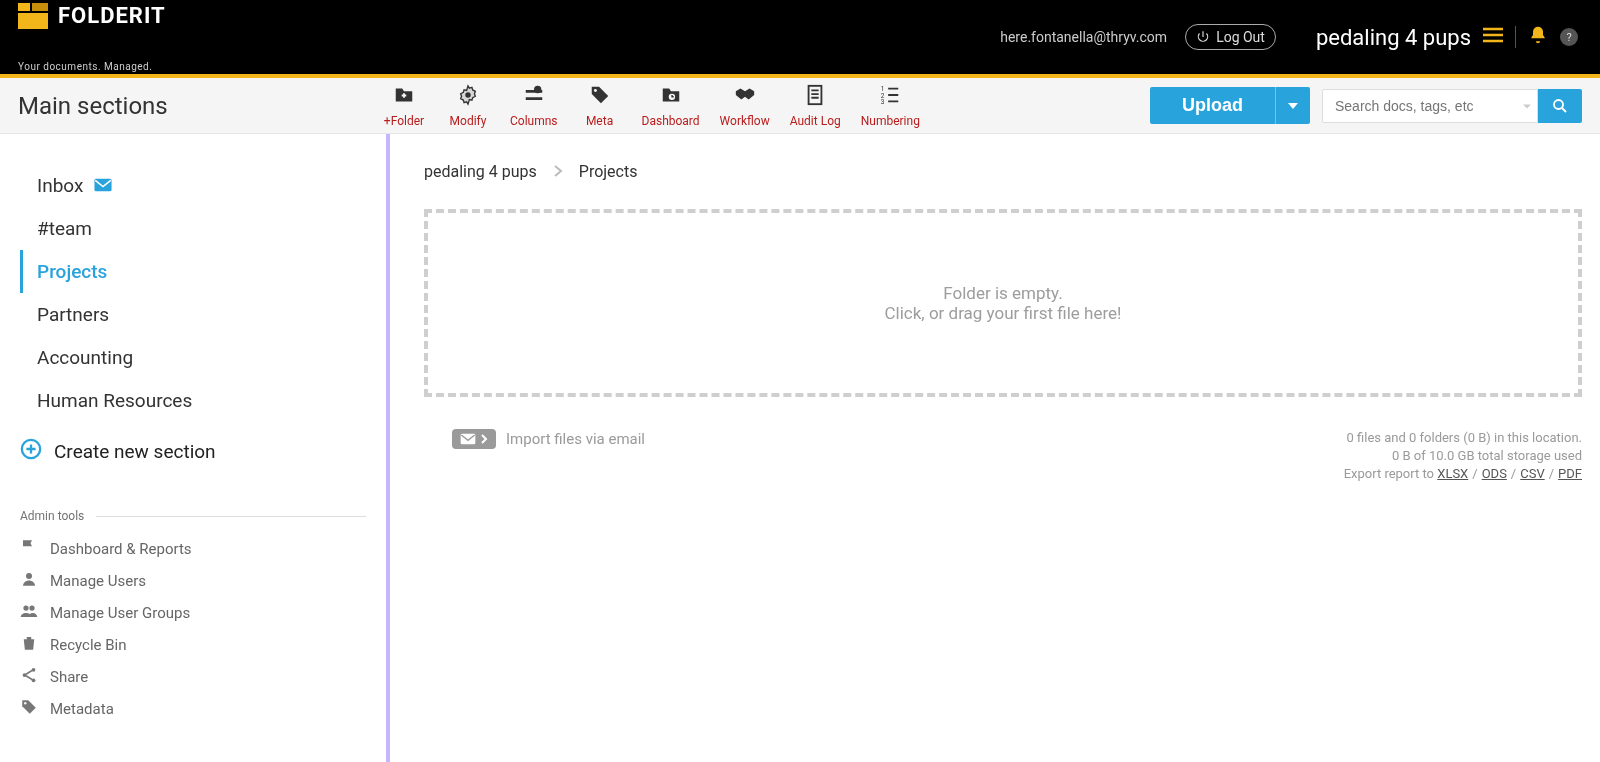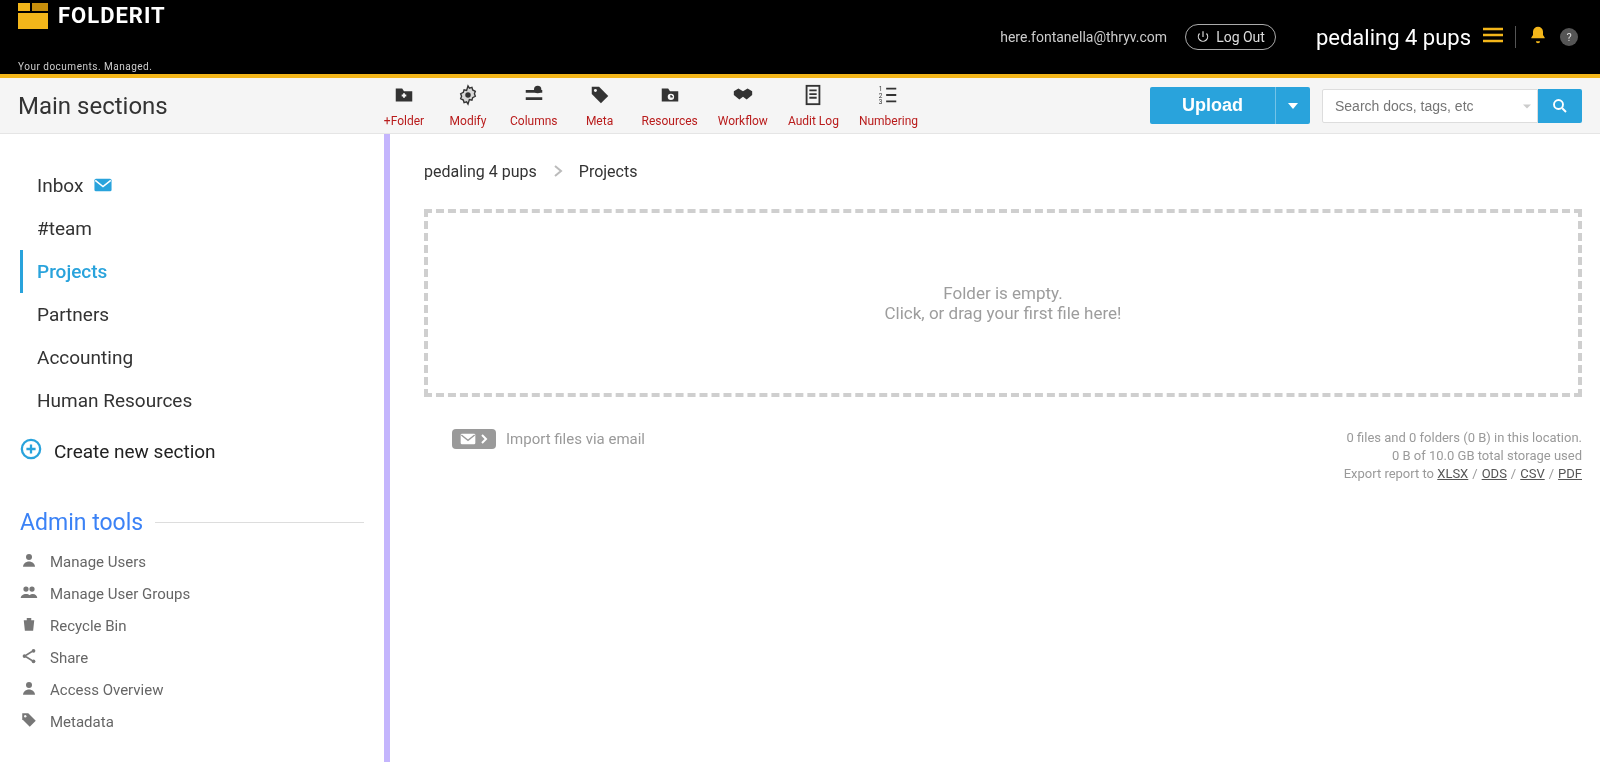--- a/index.html
+++ b/index.html
@@ -36,29 +36,29 @@
   .upload-btn { background:#29a3dc; color:#fff; font-size:18px; font-weight:600; padding:8px 32px; border:none; cursor:pointer; border-right:1px solid rgba(255,255,255,.35); border-radius:2px 0 0 2px; }
   .upload-caret { background:#29a3dc; color:#fff; border:none; width:34px; cursor:pointer; display:flex; align-items:center; justify-content:center; border-radius:0 2px 2px 0; }
   .search-wrap { display:flex; }
   .search-input { width:216px; height:34px; border:1px solid #ddd; border-radius:2px 0 0 2px; padding:0 22px 0 12px; font-size:14px; color:#555; outline:none; }
   .search-input-wrap { position:relative; }
   .search-dd { position:absolute; right:6px; top:50%; transform:translateY(-50%); color:#ccc; pointer-events:none; }
   .search-btn { width:44px; height:34px; background:#29a3dc; border:none; cursor:pointer; display:flex; align-items:center; justify-content:center; border-radius:0 2px 2px 0; }
 
   
   .main { display:flex; height:calc(762px - 74px - 4px - 56px); }
-  .sidebar { width:390px; border-right:6px solid #c4b5fd; padding:30px 20px 0 20px; overflow:hidden; }
+  .sidebar { width:390px; border-right:4px solid #c4b5fd; padding:30px 20px 0 20px; overflow:hidden; }
   .section-list { list-style:none; }
   .section-item { padding:10px 0 10px 14px; font-size:19px; color:#333; cursor:pointer; display:flex; align-items:center; gap:10px; border-left:3px solid transparent; }
   .section-item.active { color:#29a3dc; border-left-color:#29a3dc; font-weight:500; }
   .mail-icon-s { color:#29a3dc; }
   .create-new { display:flex; align-items:center; gap:12px; font-size:19px; color:#222; margin-top:16px; cursor:pointer; }
   .create-icon { color:#29a3dc; }
   .admin-head { display:flex; align-items:center; gap:12px; margin-top:44px; margin-bottom:10px; }
-  .admin-title { font-size:23px; color:#3b82f6; white-space:nowrap; }
+  .admin-title { font-size:12px; color:#737373; white-space:nowrap; }
   .admin-div { flex:1; height:1px; background:#ddd; }
   .admin-list { list-style:none; }
   .admin-item { display:flex; align-items:center; gap:12px; padding:5px 0; font-size:15px; color:#666; cursor:pointer; }
   .admin-item svg { width:18px; height:18px; color:#777; flex:0 0 18px; }
 
   .content { flex:1; padding:28px 18px 0 34px; position:relative; }
   .breadcrumb { display:flex; align-items:center; gap:16px; font-size:16px; color:#333; margin-bottom:28px; }
   .bc-link { color:#333; cursor:pointer; }
   .bc-sep { color:#bbb; }
   .dropzone { border:4px dashed #cfcfcf; height:188px; display:flex; flex-direction:column; align-items:center; justify-content:center; color:#9d9d9d; font-size:17px; cursor:pointer; }
@@ -144,21 +144,21 @@
             <circle cx="7" cy="7" r="1.6" fill="#f5f5f5"></circle>
           </svg></span>
         <span class="tool-label">Meta</span>
       </div>
       <div class="tool">
         <span><svg viewBox="0 0 24 24">
             <path fill="currentColor" d="M3 5h7l2 3h9v11H3z"></path>
             <circle cx="13" cy="14" r="3.5" fill="#f5f5f5"></circle>
             <path stroke="currentColor" stroke-width="1.2" d="M13 12v2h2"></path>
           </svg></span>
-        <span class="tool-label">Resources</span>
+        <span class="tool-label">Dashboard</span>
       </div>
       <div class="tool">
         <span><svg viewBox="0 0 24 24">
             <path fill="currentColor" d="M2 8l5-3 5 3 5-3 5 3v4l-6 5-4-3-4 3-6-5z"></path>
           </svg></span>
         <span class="tool-label">Workflow</span>
       </div>
       <div class="tool">
         <span><svg viewBox="0 0 24 24">
             <rect x="5" y="2" width="14" height="20" fill="none" stroke="currentColor" stroke-width="2"></rect>
@@ -238,20 +238,26 @@
       </span>
       <span>Create new section</span>
     </div>
     <div class="admin-head">
       <span class="admin-title">Admin tools</span>
       <span class="admin-div"></span>
     </div>
     <ul class="admin-list" id="admin-list">
         <li class="admin-item">
           <span><svg viewBox="0 0 24 24">
+              <path fill="currentColor" d="M4 3v18M4 3h12l-2 4 2 4H4"></path>
+            </svg></span>
+          <span>Dashboard &amp; Reports</span>
+        </li>
+        <li class="admin-item">
+          <span><svg viewBox="0 0 24 24">
               <circle cx="12" cy="8" r="4" fill="currentColor"></circle>
               <path fill="currentColor" d="M4 21c0-4 4-7 8-7s8 3 8 7z"></path>
             </svg></span>
           <span>Manage Users</span>
         </li>
         <li class="admin-item">
           <span><svg viewBox="0 0 24 24">
               <circle cx="8" cy="8" r="3.5" fill="currentColor"></circle>
               <circle cx="16" cy="8" r="3.5" fill="currentColor"></circle>
               <path fill="currentColor" d="M1 20c0-3 3-5.5 7-5.5s7 2.5 7 5.5zM11 20c0-3 2.5-5.5 6-5.5s6 2.5 6 5.5z"></path>
@@ -265,27 +271,20 @@
           <span>Recycle Bin</span>
         </li>
         <li class="admin-item">
           <span><svg viewBox="0 0 24 24">
               <circle cx="6" cy="12" r="2.5" fill="currentColor"></circle>
               <circle cx="18" cy="5" r="2.5" fill="currentColor"></circle>
               <circle cx="18" cy="19" r="2.5" fill="currentColor"></circle>
               <path stroke="currentColor" stroke-width="2" d="M8 11l8-5M8 13l8 5"></path>
             </svg></span>
           <span>Share</span>
-        </li>
-        <li class="admin-item">
-          <span><svg viewBox="0 0 24 24">
-              <circle cx="12" cy="8" r="4" fill="currentColor"></circle>
-              <path fill="currentColor" d="M4 21c0-4 4-7 8-7s8 3 8 7z"></path>
-            </svg></span>
-          <span>Access Overview</span>
         </li>
         <li class="admin-item">
           <span><svg viewBox="0 0 24 24">
               <path fill="currentColor" d="M3 3h8l10 10-8 8L3 11z"></path>
               <circle cx="7" cy="7" r="1.6" fill="#f5f5f5"></circle>
             </svg></span>
           <span>Metadata</span>
         </li>
       </ul>
   </div>

